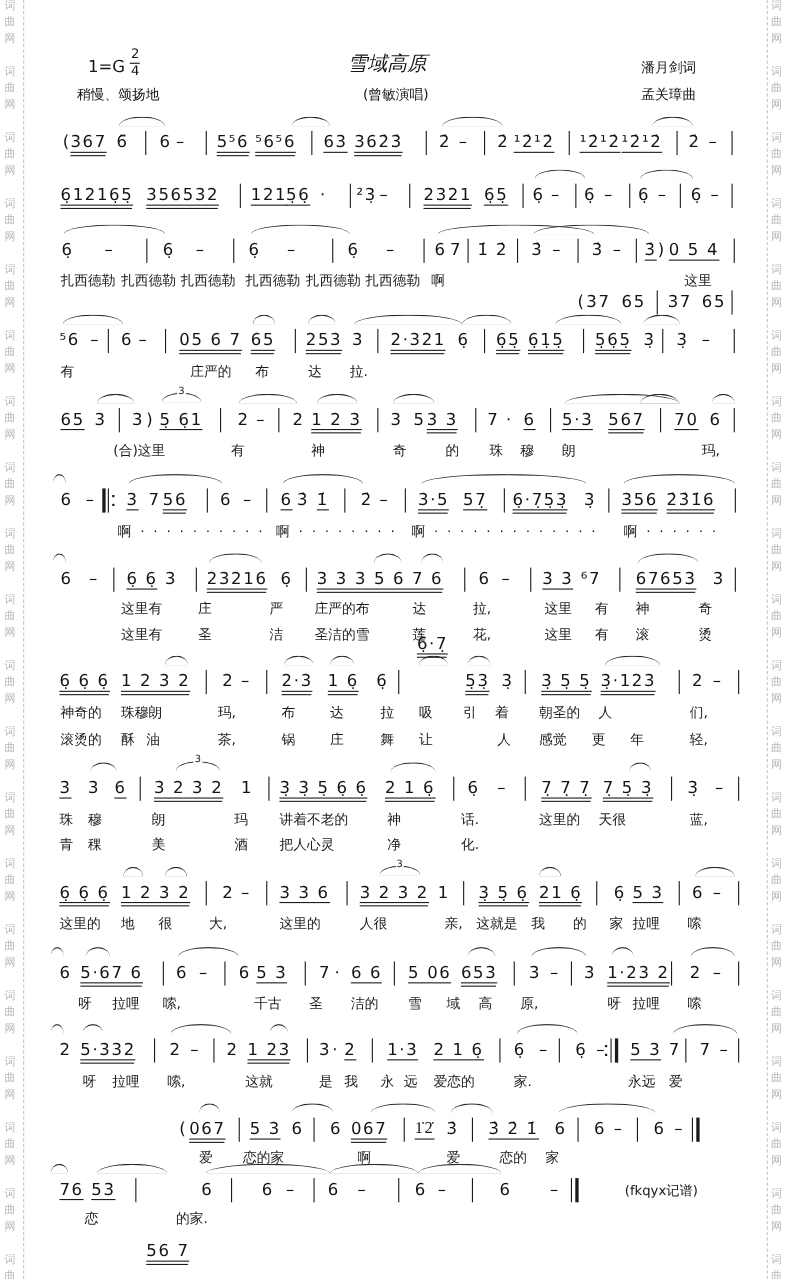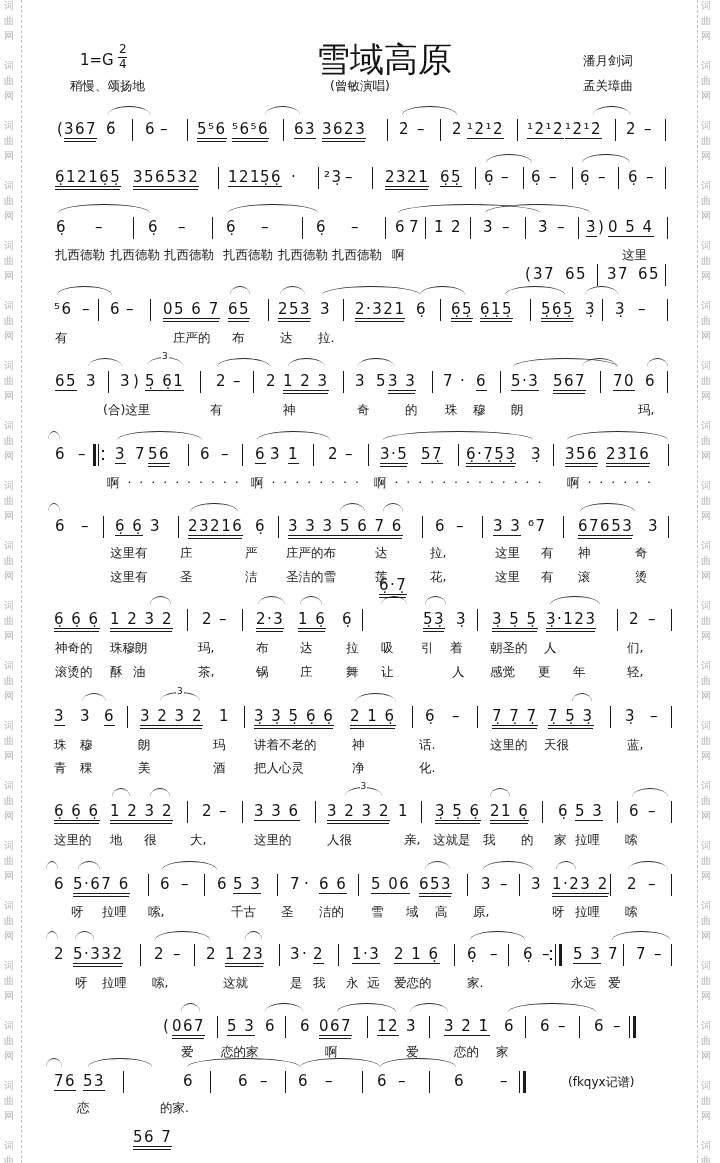--- a/index.html
+++ b/index.html
@@ -10,21 +10,21 @@
   }
   .vline { position: absolute; top: 0; height: 1163px; border-left: 1px dashed #c4c4c4; }
   .wm { position: absolute; font-size: 10px; line-height: 12px; color: #b8b8b8; font-family: "DejaVu Sans", sans-serif; }
 
   .hdr { position: absolute; white-space: pre; font-family: "DejaVu Sans", sans-serif; }
   .key { left: 80px; top: 51px; font-size: 15px; }
   .ts-top { left: 119px; top: 43px; font-size: 12px; line-height: 12px; }
   .ts-line { position: absolute; left: 118px; top: 57px; width: 9px; height: 1px; background: #141414; }
   .ts-bot { left: 119px; top: 58px; font-size: 12px; line-height: 12px; }
   .tempo { left: 70px; top: 78px; font-size: 12.5px; }
-  .title { left: 316px; top: 44px; font-size: 34px; line-height: 30px; }
+  .title { left: 316px; top: 44px; font-size: 18px; line-height: 30px; font-style: italic; }
   .singer { left: 330px; top: 78px; font-size: 12.5px; }
   .lyricist { left: 583px; top: 53px; font-size: 12.5px; }
   .composer { left: 583px; top: 78px; font-size: 12.5px; }
 
   .note {
     position: absolute; font-size: 15px; line-height: 18px; letter-spacing: 1.5px;
     white-space: pre; font-family: "DejaVu Sans", sans-serif; color: #141414;
   }
   .note.u1, .note.u2 { border-bottom: 1px solid #1c1c1c; }
   .note.u2::after {
@@ -596,21 +596,21 @@
       <div class="row">
         <span class="note" style="left: 163px; top: 1017px;">(</span>
         <span class="note u2" style="left: 172px; top: 1017px;">067</span>
         <div class="bar" style="left: 217px; top: 1016px;"></div>
         <span class="note u1" style="left: 227px; top: 1017px;">5 3</span>
         <span class="note" style="left: 265px; top: 1017px;">6</span>
         <div class="bar" style="left: 285px; top: 1016px;"></div>
         <span class="note" style="left: 300px; top: 1017px;">6</span>
         <span class="note u2" style="left: 319px; top: 1017px;">067</span>
         <div class="bar" style="left: 367px; top: 1016px;"></div>
-        <span class="note u1" style="left: 377px; top: 1017px;">1̇2̇</span>
+        <span class="note u1" style="left: 377px; top: 1017px; font-family: Liberation Serif, serif;">1̇2̇</span>
         <span class="note" style="left: 406px; top: 1017px;">3̇</span>
         <div class="bar" style="left: 429px; top: 1016px;"></div>
         <span class="note u1" style="left: 444px; top: 1017px;">3̇ 2̇ 1̇</span>
         <span class="note" style="left: 504px; top: 1017px;">6</span>
         <div class="bar" style="left: 525px; top: 1016px;"></div>
         <span class="note" style="left: 540px; top: 1017px;">6</span>
         <span class="note" style="left: 558px; top: 1017px;">–</span>
         <div class="bar" style="left: 579px; top: 1016px;"></div>
         <span class="note" style="left: 594px; top: 1017px;">6</span>
         <span class="note" style="left: 613px; top: 1017px;">–</span>

